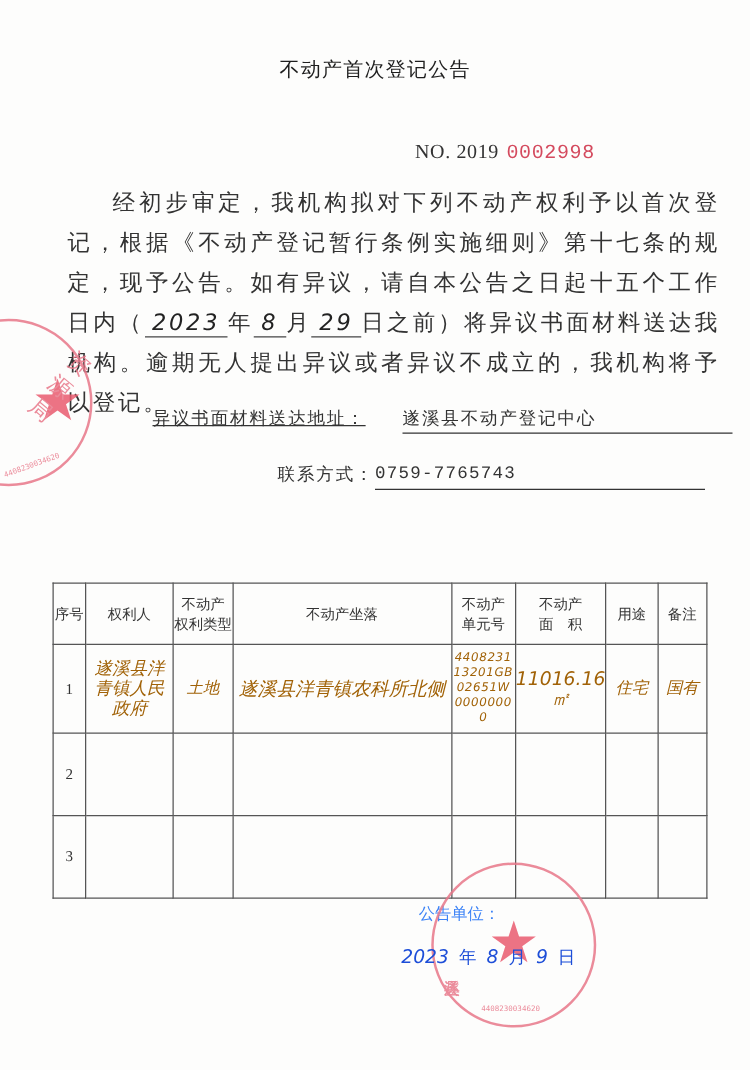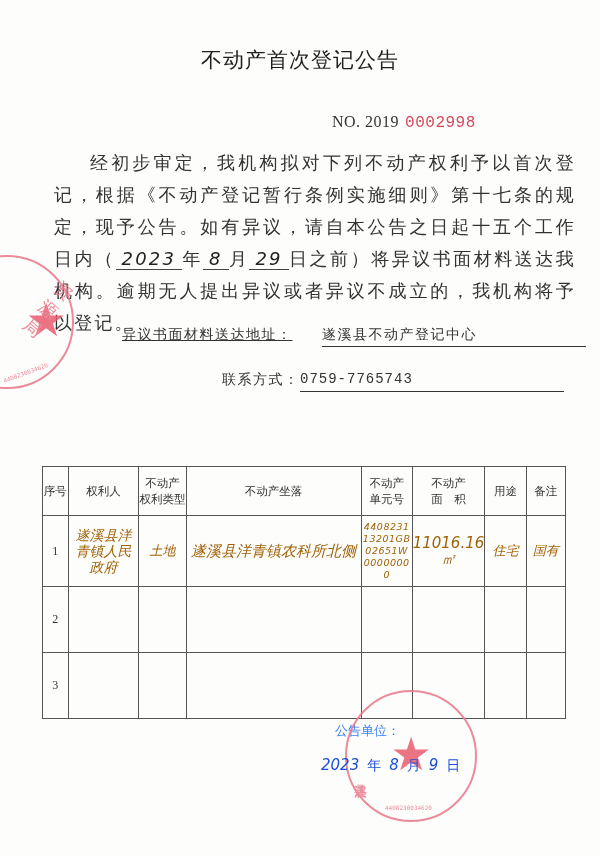--- a/index.html
+++ b/index.html
@@ -2,21 +2,21 @@
 <html><head>
 <meta charset="utf-8">
 <style>
   html, body { margin:0; padding:0; }
   body {
     width:600px; height:856px; background:#fdfdfc; position:relative; overflow:hidden;
     font-family:"DejaVu Serif", serif; color:#2a2a2a;
   }
   .title {
     position:absolute; top:46px; left:0; width:600px; text-align:center;
-    font-family:"DejaVu Sans", sans-serif; font-size:21px; color:#1e1e1e; letter-spacing:1px;
+    font-family:"DejaVu Sans", sans-serif; font-size:16px; color:#1e1e1e; letter-spacing:1px;
   }
   .serial {
     position:absolute; top:113px; left:332px; font-size:16px; color:#333;
     font-family:"Liberation Serif", serif; letter-spacing:0.5px;
   }
   .serial .red { color:#d44a5e; font-family:"Liberation Mono", monospace; font-size:16px; margin-left:6px; }
   .para {
     position:absolute; top:147px; left:54px; width:522px;
     font-size:18px; line-height:32px; letter-spacing:2.2px; text-indent:2em; color:#333;
     text-align:justify;

